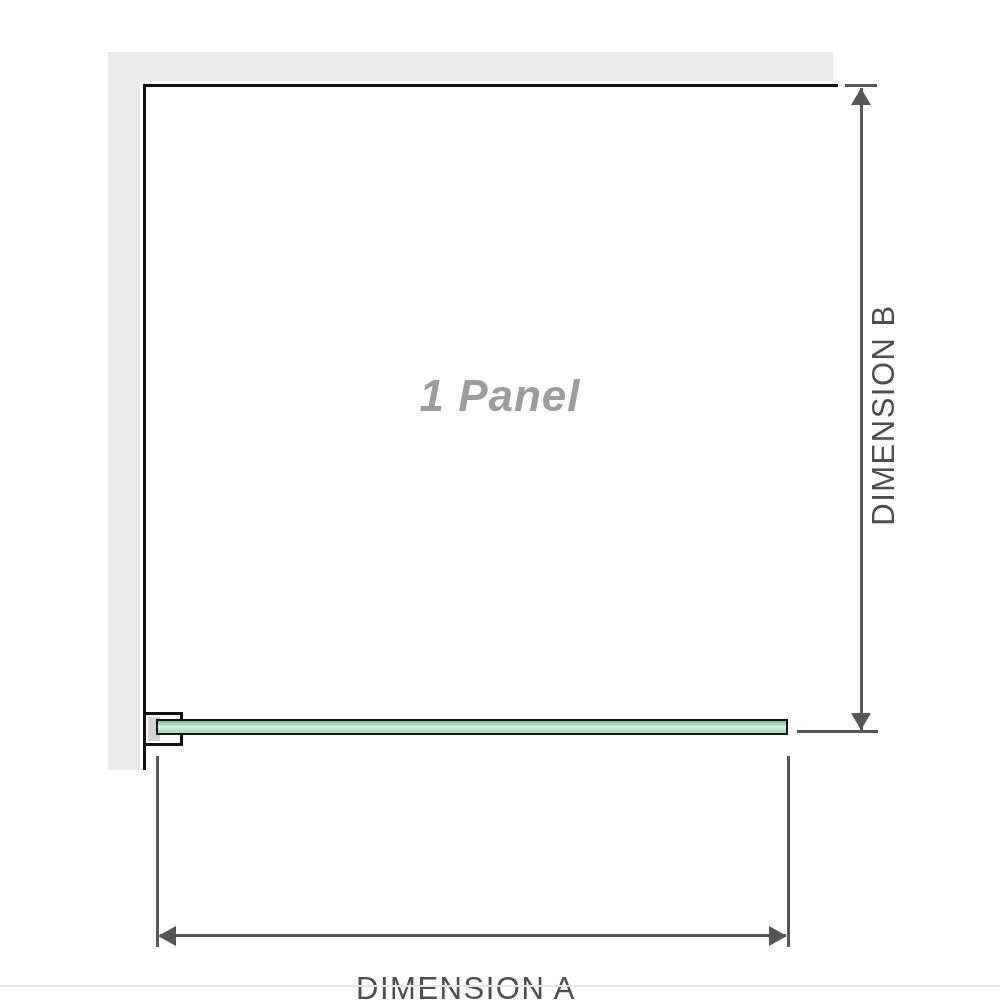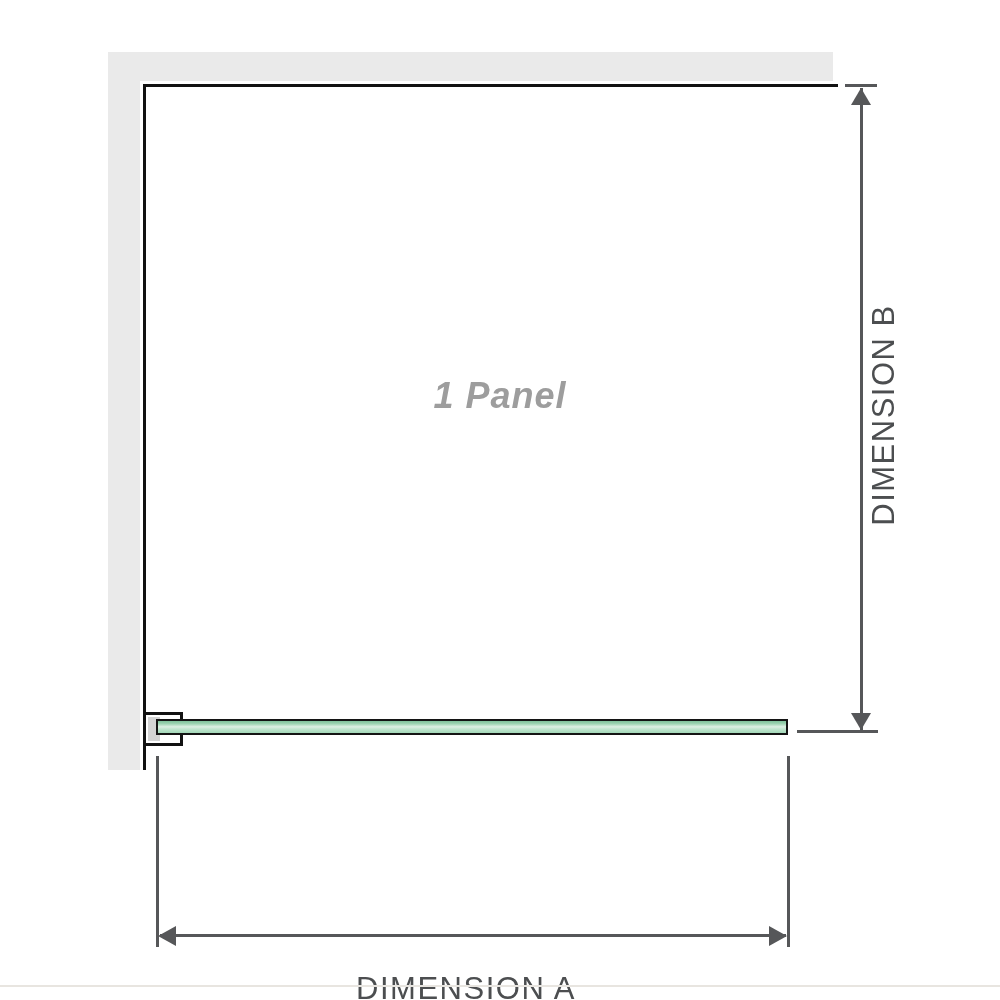--- a/index.html
+++ b/index.html
@@ -23,21 +23,21 @@
   .wall-h { left: 108px; top: 52px; width: 725px; height: 29px; }
 
   
   .panel-top-line  { left: 143px; top: 84px; width: 695px; height: 3px; background: #121212; }
   .panel-left-line { left: 143px; top: 84px; width: 3px; height: 686px; background: #121212; }
 
   
   .watermark {
     left: 350px; top: 368px; width: 300px; height: 56px;
     text-align: center; line-height: 56px;
-    font-size: 36px; font-style: italic; font-weight: 600;
+    font-size: 44px; font-style: italic; font-weight: 600;
     color: #9d9d9d; letter-spacing: 1px;
   }
 
   
   .bracket {
     left: 143px; top: 712px; width: 34px; height: 28px;
     border: 3px solid #121212; background: #ffffff;
   }
   .bracket-inner {
     position: absolute; left: 2px; top: 2px; width: 12px; height: 24px;

